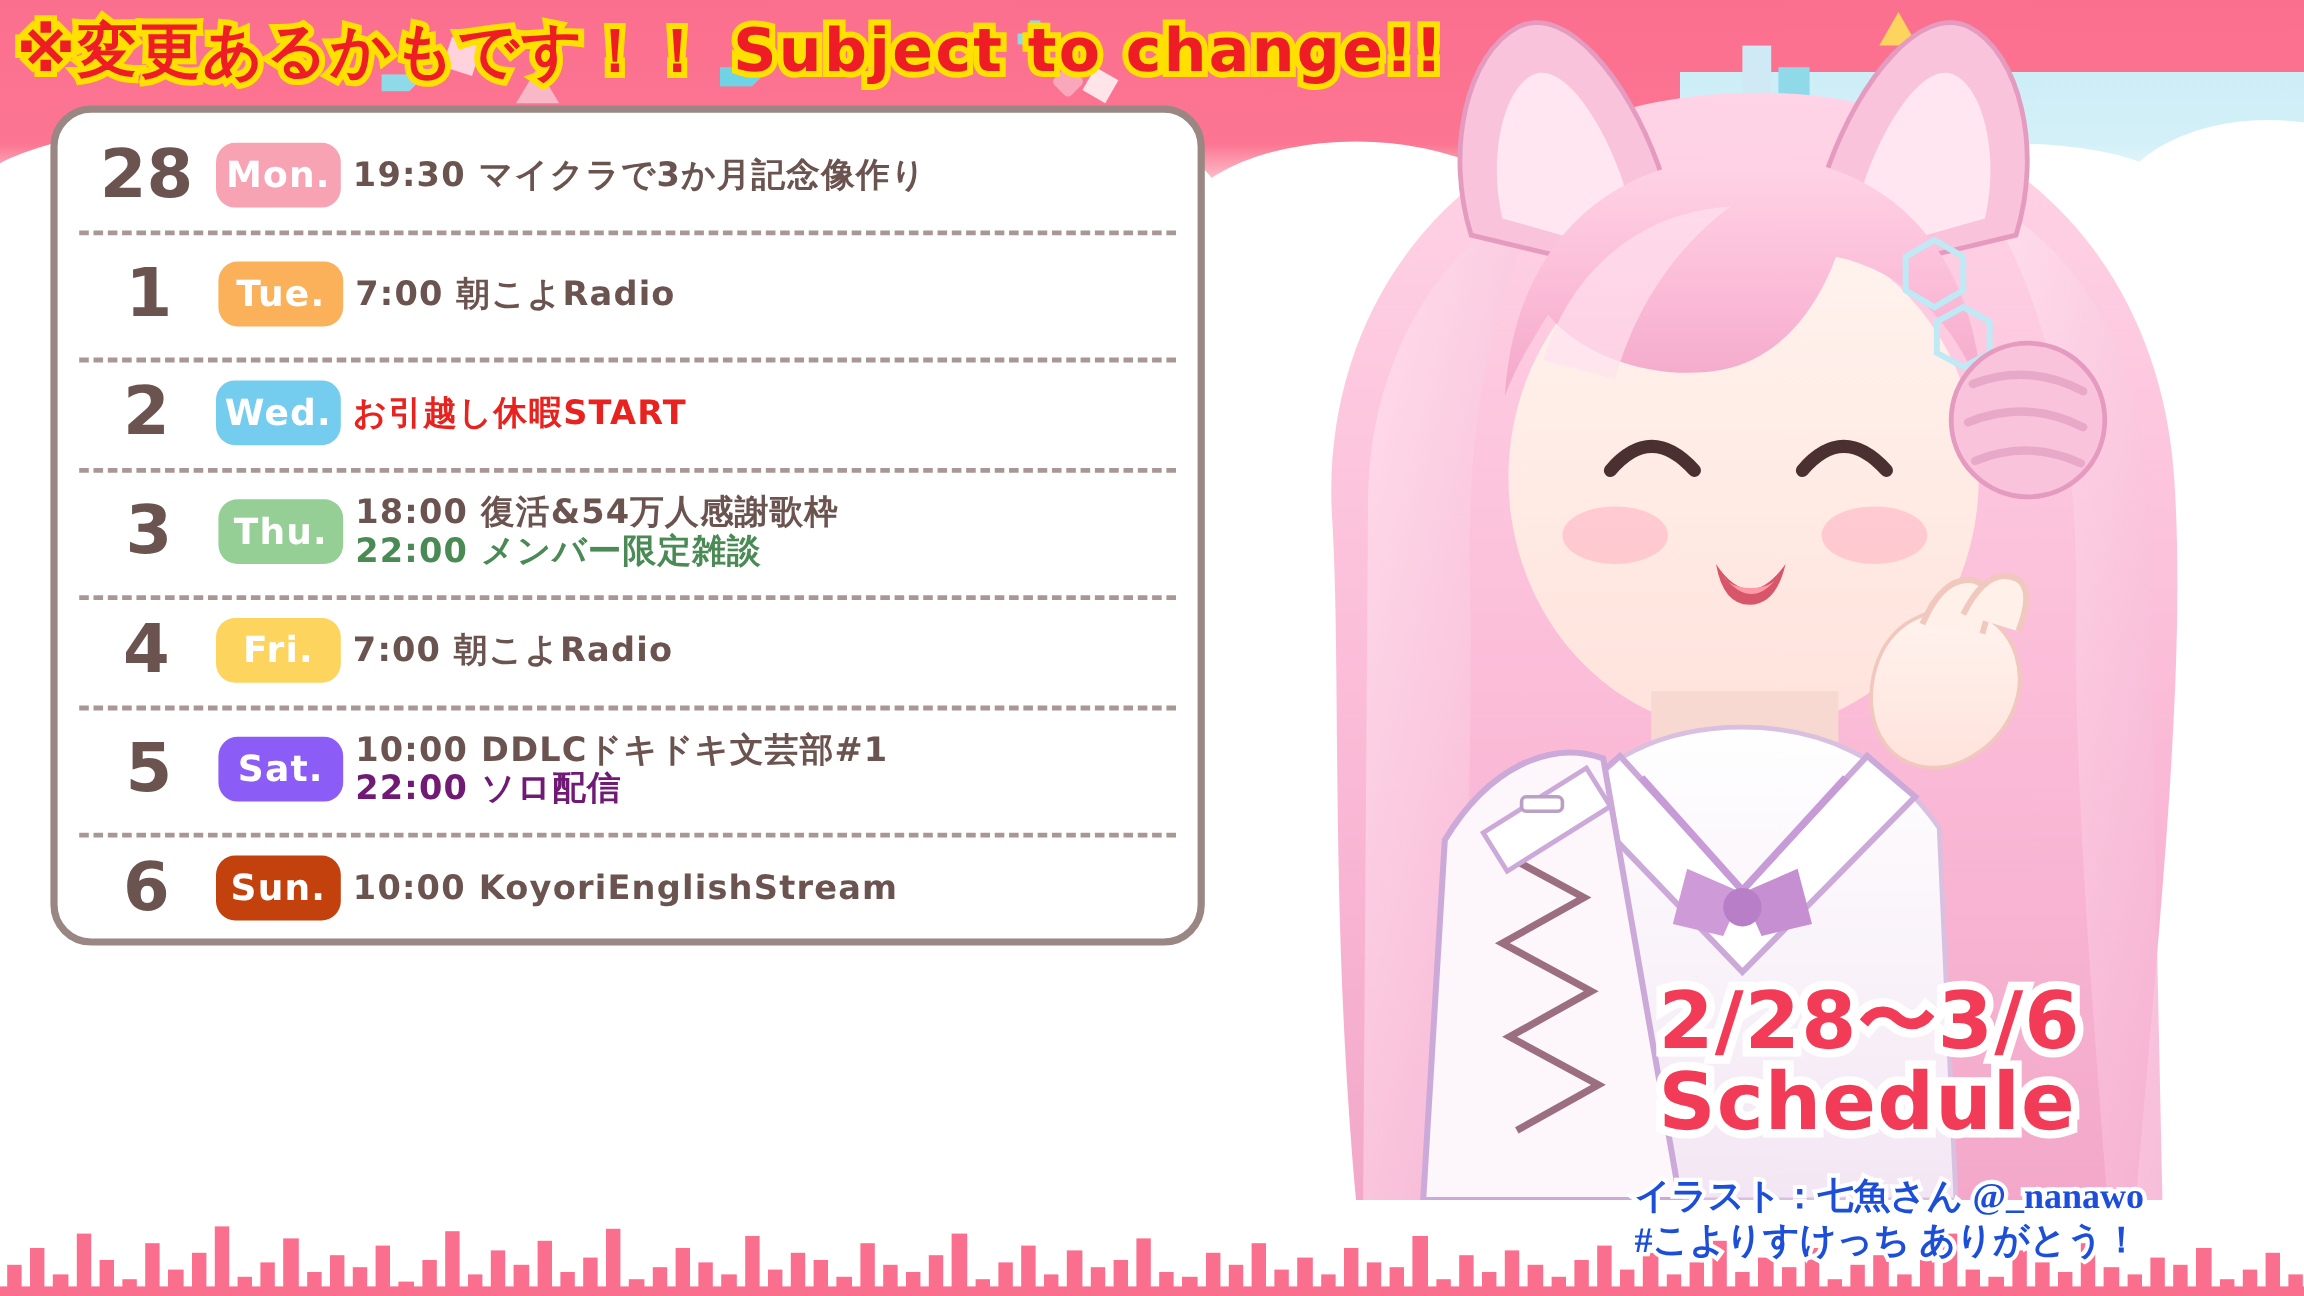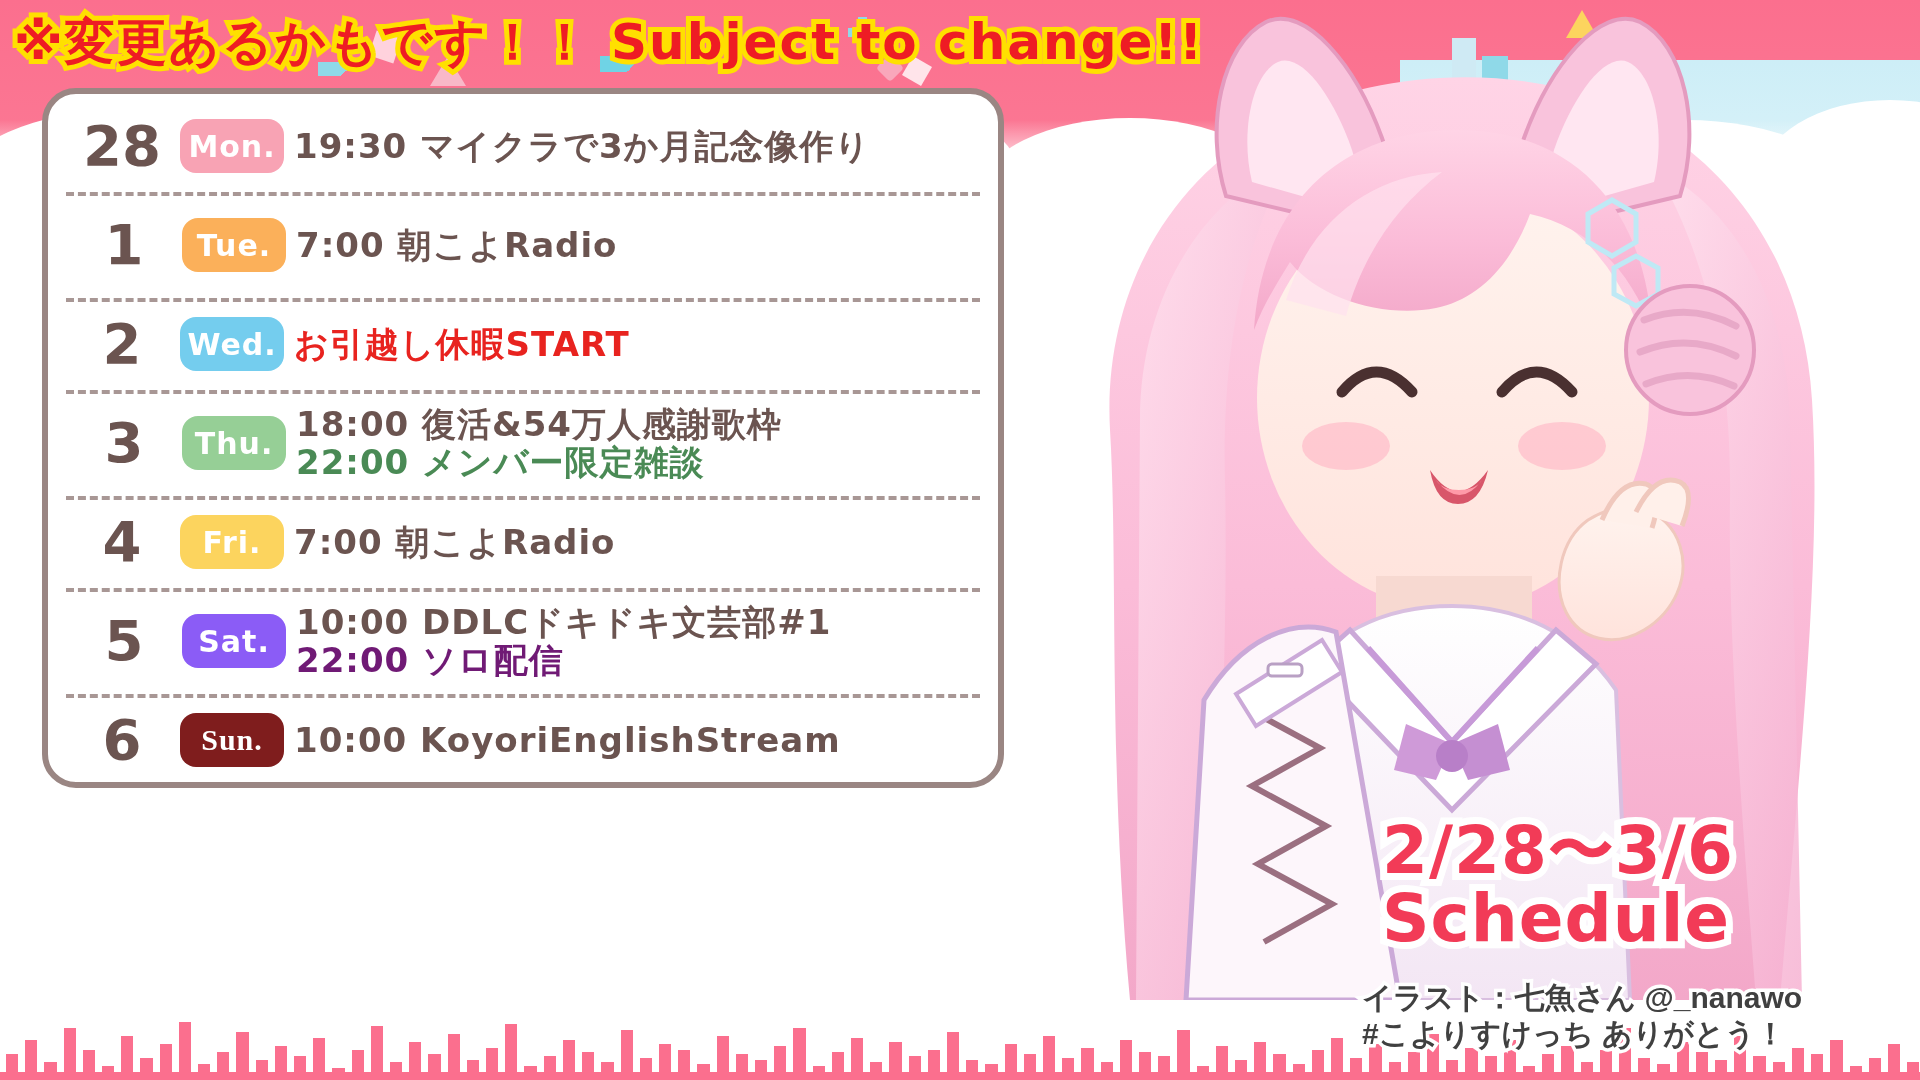--- a/index.html
+++ b/index.html
@@ -91,21 +91,21 @@
     letter-spacing:1px;
     font-family:"DejaVu Sans", sans-serif;
     margin-right:4px;
   }
   .entries {
     flex:1 1 auto;
     display:flex; flex-direction:column; justify-content:center;
     padding-left:6px;
   }
   .entry {
-    font-size:34px; font-weight:bold;
+    font-size:28px; font-weight:bold;
     color:#6b5450;
     letter-spacing:1px;
     line-height:1.13;
     white-space:nowrap;
     font-family:"DejaVu Sans", sans-serif;
   }
   .entry.red   { color:#e8231f; }
   .entry.green { color:#4a8a55; }
 
   
@@ -127,26 +127,26 @@
     font-size:66px; font-weight:bold; color:#f23b57;
     letter-spacing:1px; line-height:1.02;
     -webkit-text-stroke:14px #ffffff;
     paint-order:stroke fill;
     font-family:"DejaVu Sans", sans-serif;
   }
   #credit-block {
     position:absolute; right:18px; bottom:28px; z-index:60; width:540px;
   }
   .credit-line {
-    font-size:30px; font-weight:bold; color:#404040;
+    font-size:30px; font-weight:bold; color:#1d4ed8;
     -webkit-text-stroke:7px #ffffff;
     paint-order:stroke fill;
     letter-spacing:0px; line-height:1.2;
     white-space:nowrap;
-    font-family:Liberation Sans, sans-serif;
+    font-family:Liberation Serif, serif;
   }
 
   
   #equalizer {
     position:absolute; left:0; bottom:0; width:1920px; height:70px;
     display:flex; align-items:flex-end; gap:7px; padding-left:6px;
     z-index:35;
   }
   #equalizer .bar { width:14px; background:#fb6f8e; }
 
@@ -314,21 +314,21 @@
           <div class="date-num">5</div>
           <div class="day-badge" style="background: #8b5cf6;">Sat.</div>
           <div class="entries">
             <div class="entry" style="color: rgb(107, 84, 80);">10:00  DDLCドキドキ文芸部#1</div>
             <div class="entry" style="color: #701a75;">22:00  ソロ配信</div>
           </div>
         </div>
         <div class="row h1">
           <div class="sep"></div>
           <div class="date-num">6</div>
-          <div class="day-badge" style="background: #7f1d1d; font-family: Liberation Serif, serif;">Sun.</div>
+          <div class="day-badge" style="background: #c2410c;">Sun.</div>
           <div class="entries">
             <div class="entry" style="color: rgb(107, 84, 80);">10:00  KoyoriEnglishStream</div>
           </div>
         </div>
       </div>
   </div>
 
   <div id="date-range-block">
     <div id="date-range">2/28〜3/6</div>
     <div id="schedule-word">Schedule</div>

